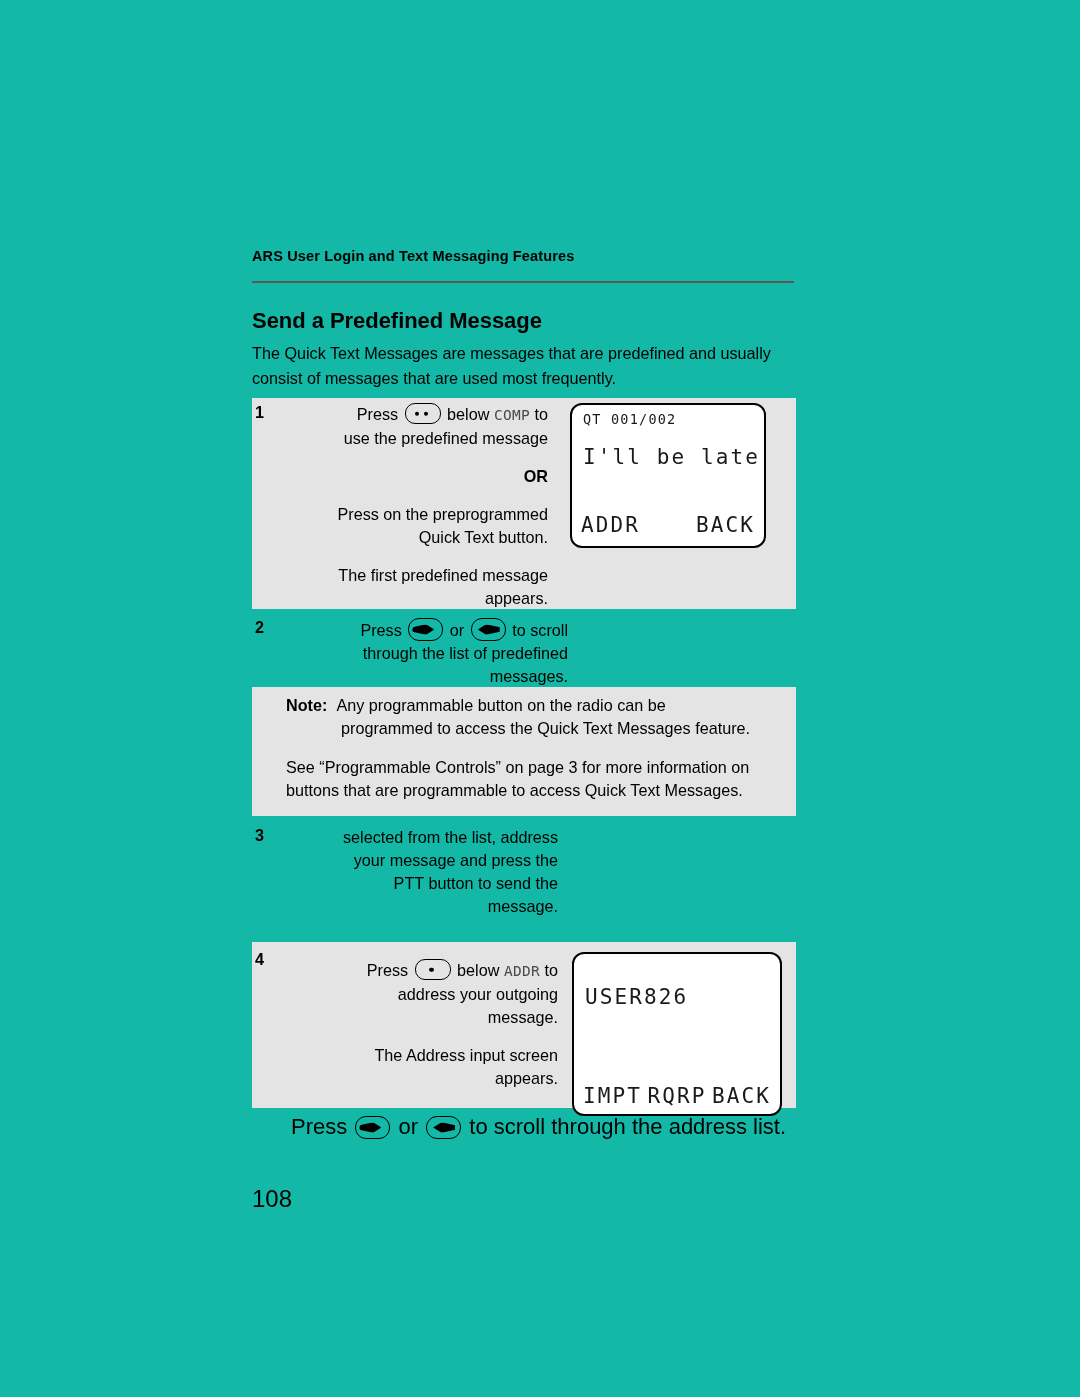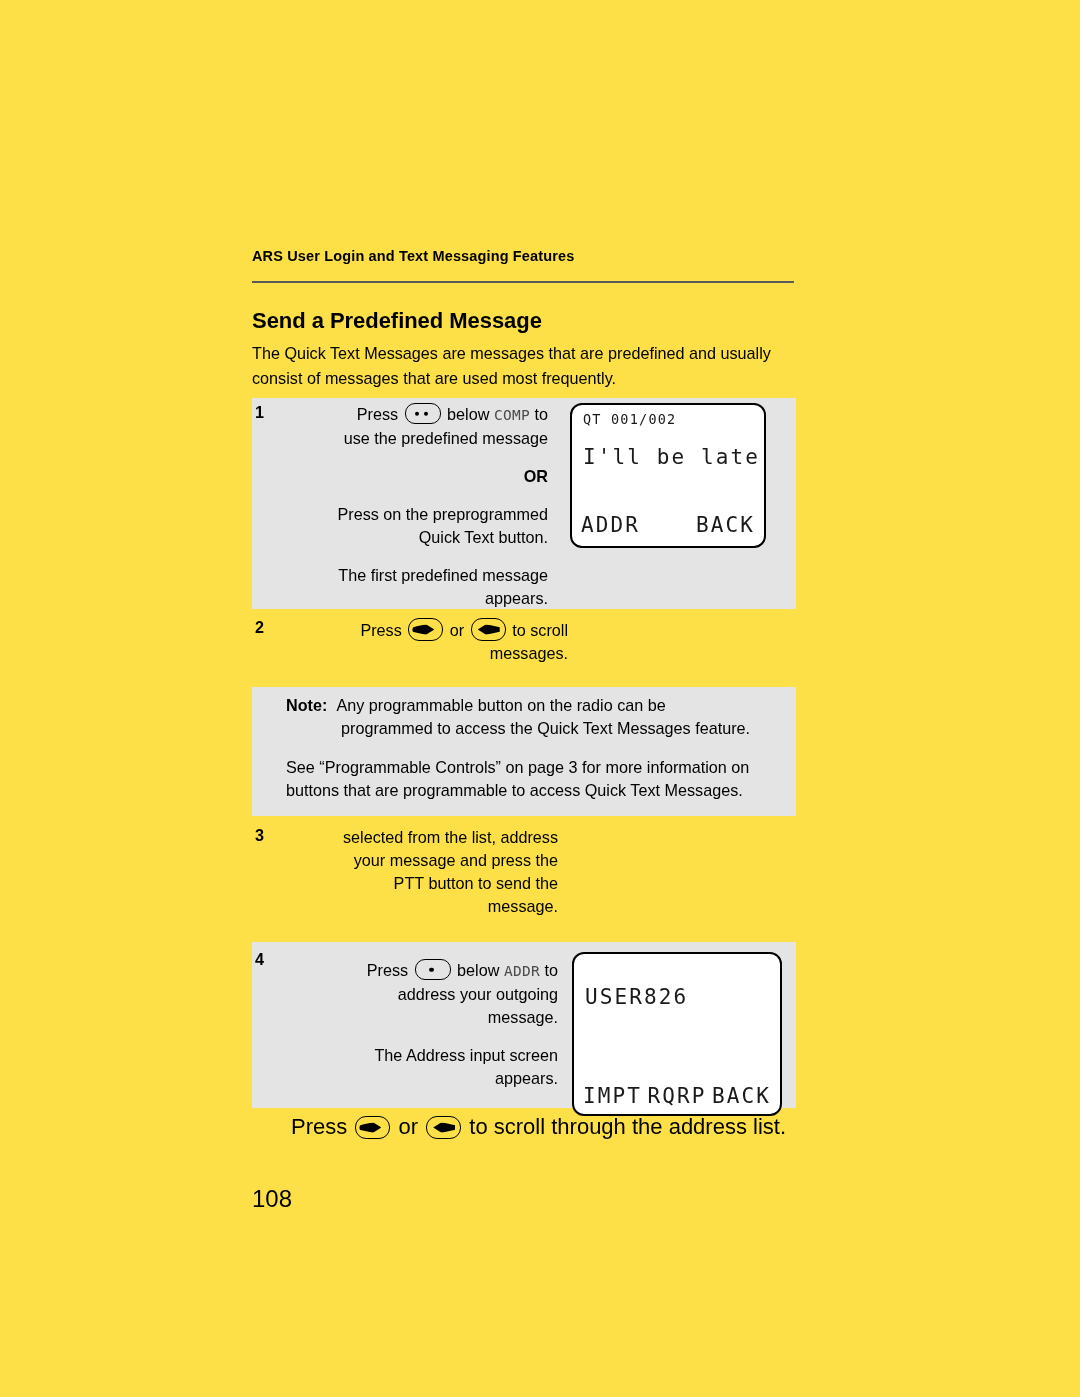--- a/index.html
+++ b/index.html
@@ -14,21 +14,21 @@
     font-family: "Liberation Sans", sans-serif;
     color: #000000;
     overflow: hidden;
   }
 
   .page {
     position: absolute;
     left: 0; top: 0;
     width: 1080px;
     height: 1397px;
-    background: #fde047;
+    background: #14b8a6;
   }
 
   
   .header-text {
     position: absolute;
     left: 252px;
     top: 248px;
     font-size: 14.5px;
     font-weight: bold;
     letter-spacing: 0.01em;
@@ -278,20 +278,21 @@
   <div class="step">
     <div class="step-num" style="left:255px; top:618px;">2</div>
     <div class="step-body" style="left:288px; top:618px; width:280px;">
       <p>
         <span>Press</span>
         <span class="btn-scroll right"><span class="lozenge"></span></span>
         <span>or</span>
         <span class="btn-scroll left"><span class="lozenge"></span></span>
         <span>to scroll</span>
       </p>
+      <p>through the list of predefined</p>
       <p>messages.</p>
     </div>
   </div>
 
   <div class="note-wrap">
     <div class="note-row">
       <span class="note-label">Note:</span>
       <span>Any programmable button on the radio can be</span>
     </div>
     <div class="note-hang">programmed to access the Quick Text Messages feature.</div>

